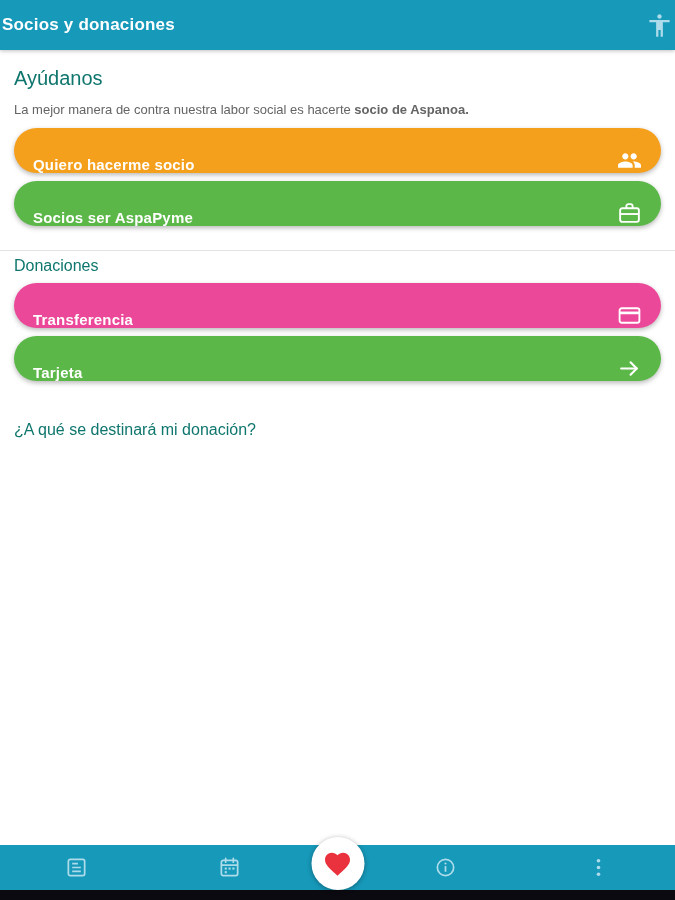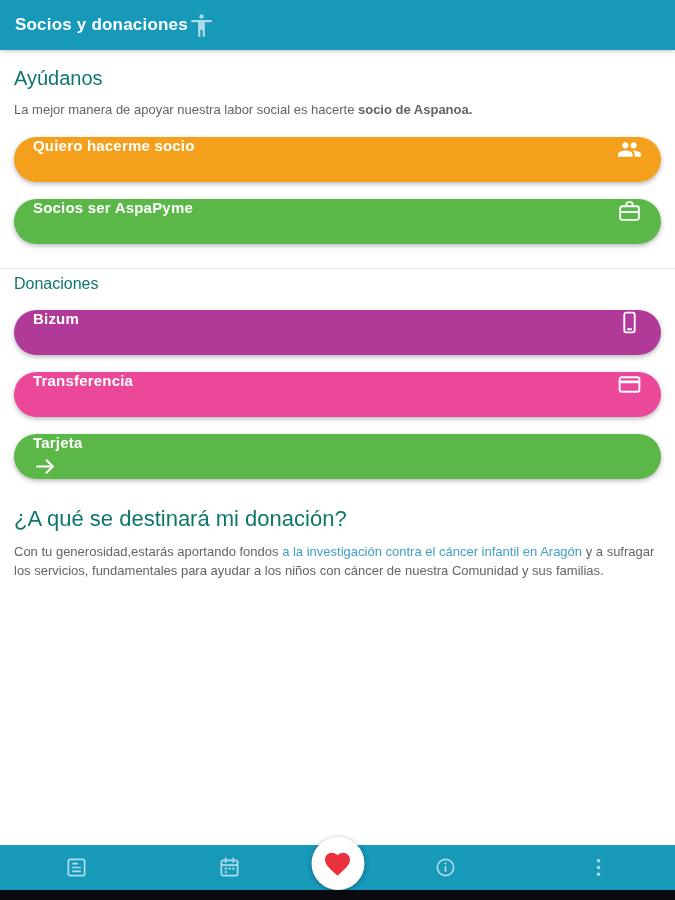--- a/index.html
+++ b/index.html
@@ -1,33 +1,33 @@
 <!DOCTYPE html>
 <html><head>
 <meta charset="utf-8">
 <style>
   *{margin:0;padding:0;box-sizing:border-box}
   html,body{width:675px;height:900px;overflow:hidden}
   body{font-family:"Liberation Sans",sans-serif;background:#fff}
   .page{position:relative;width:675px;height:900px;display:flex;flex-direction:column;overflow:hidden;background:#fff}
 
-  .appbar{flex:0 0 50px;display:flex;align-items:center;padding:0 15px;box-shadow:0 1px 4px rgba(0,0,0,.25);position:relative;z-index:2}
+  .appbar{flex:0 0 50px;display:flex;align-items:center;justify-content:space-between;padding:0 2px;box-shadow:0 1px 4px rgba(0,0,0,.25);position:relative;z-index:2}
   .appbar-title{color:#fff;font-size:17px;font-weight:bold;letter-spacing:.2px}
   .icon svg{display:block}
   .appbar-icon svg{width:27px;height:27px}
 
   .content{flex:1 1 auto;padding:0 14px;overflow:hidden}
   .heading{font-weight:400;color:#0f766e}
   .heading-lg{font-size:20px;margin-top:17px}
   .heading-md{font-size:16px;margin-top:6px}
-  .heading-sm{font-size:22px;margin-top:27px}
+  .heading-sm{font-size:16px;margin-top:40px}
   .para{font-size:13px;line-height:1.5;color:#646464;margin-top:10px}
   .para b{font-weight:bold}
 
-  .pill{display:flex;align-items:flex-start;justify-content:space-between;width:100%;height:45px;border:0;border-radius:23px;padding:0 19px;margin-top:17px;color:#fff;font-family:inherit;font-size:15px;font-weight:bold;letter-spacing:.2px;box-shadow:0 2px 5px rgba(0,0,0,.28);cursor:pointer;text-align:left}
+  .pill{display:flex;align-items:flex-end;justify-content:space-between;width:100%;height:45px;border:0;border-radius:23px;padding:0 19px;margin-top:8px;color:#fff;font-family:inherit;font-size:15px;font-weight:bold;letter-spacing:.2px;box-shadow:0 2px 5px rgba(0,0,0,.28);cursor:pointer;text-align:left}
   .pill .icon svg{width:25px;height:25px}
 
   .divider{border:0;border-top:1px solid #e2e2e2;margin:24px -14px 0}
 
   .bottomnav{flex:0 0 45px;display:flex;align-items:stretch;position:relative;z-index:1}
   .nav-group{flex:1;display:flex;justify-content:space-around;align-items:center}
   .nav-gap{flex:0 0 62px}
   .nav-item{cursor:pointer;display:flex}
   .nav-item svg{width:23px;height:23px}
 
@@ -47,21 +47,21 @@
     <span class="icon appbar-icon" style="color: rgb(174, 220, 234);">
       <svg viewBox="0 0 24 24">
           <path fill="currentColor" d="M12 2c1.1 0 2 .9 2 2s-.9 2-2 2-2-.9-2-2 .9-2 2-2zm9 7V7H3v2h6v13h2v-6h2v6h2V9h6z"></path>
         </svg>
     </span>
   </header>
 
   <main class="content">
     <h2 class="heading heading-lg">Ayúdanos</h2>
 
-    <p class="para"><span>La mejor manera de apoyar nuestra labor social es hacerte </span><b>socio de Aspanoa.</b></p>
+    <p class="para"><span>La mejor manera de contra nuestra labor social es hacerte </span><b>socio de Aspanoa.</b></p>
 
 
     <button class="pill" style="background-color: rgb(245, 160, 29);">
       <span>Quiero hacerme socio</span>
       <span class="icon">
         <svg viewBox="0 0 24 24">
             <path fill="currentColor" d="M16 11c1.66 0 2.99-1.34 2.99-3S17.66 5 16 5c-1.66 0-3 1.34-3 3s1.34 3 3 3zm-8 0c1.66 0 2.99-1.34 2.99-3S9.66 5 8 5C6.34 5 5 6.34 5 8s1.34 3 3 3zm0 2c-2.33 0-7 1.17-7 3.5V19h14v-2.5c0-2.33-4.67-3.5-7-3.5zm8 0c-.29 0-.62.02-.97.05 1.16.84 1.97 1.97 1.97 3.45V19h6v-2.5c0-2.33-4.67-3.5-7-3.5z"></path>
           </svg>
       </span>
     </button>
@@ -76,59 +76,47 @@
               <path d="M3 12.5h18"></path>
             </g>
           </svg>
       </span>
     </button>
 
     <hr class="divider">
 
     <h2 class="heading heading-md">Donaciones</h2>
 
-    <button class="pill" style="background-color: rgb(177, 58, 153);">
-      <span>Bizum</span>
-      <span class="icon">
-        <svg viewBox="0 0 24 24">
-            <g fill="none" stroke="currentColor" stroke-width="1.8">
-              <rect x="7" y="2.5" width="10" height="19" rx="2"></rect>
-              <path d="M10.5 18.5h3" stroke-linecap="round"></path>
-            </g>
-          </svg>
-      </span>
-    </button>
 
     <button class="pill" style="background-color: #ec4899;">
       <span>Transferencia</span>
       <span class="icon">
         <svg viewBox="0 0 24 24">
             <g fill="none" stroke="currentColor">
               <rect x="2.5" y="5" width="19" height="14" rx="2" stroke-width="1.8"></rect>
               <path d="M2.5 9.5h19" stroke-width="2.6"></path>
             </g>
           </svg>
       </span>
     </button>
 
-    <button class="pill" style="background-color: rgb(91, 184, 72); flex-direction: column;">
+    <button class="pill" style="background-color: rgb(91, 184, 72);">
       <span>Tarjeta</span>
       <span class="icon">
         <svg viewBox="0 0 24 24">
             <g fill="none" stroke="currentColor" stroke-width="2" stroke-linecap="round" stroke-linejoin="round">
               <path d="M4 12h15"></path>
               <path d="M13 6l6 6-6 6"></path>
             </g>
           </svg>
       </span>
     </button>
 
     <h2 class="heading heading-sm">¿A qué se destinará mi donación?</h2>
 
-    <p class="para"><span>Con tu generosidad,estarás aportando fondos </span><span class="link" style="color: rgb(65, 160, 201);">a la investigación contra el cáncer infantil en Aragón</span><span> y a sufragar los servicios, fundamentales para ayudar a los niños con cáncer de nuestra Comunidad y sus familias.</span></p>
   </main>
 
   <nav class="bottomnav" style="background-color: rgb(23, 153, 186); color: rgb(174, 220, 234);">
     <div class="nav-group">
       <span class="nav-item icon">
         <svg viewBox="0 0 24 24">
             <g fill="none" stroke="currentColor" stroke-width="1.8">
               <rect x="3.5" y="3.5" width="17" height="17" rx="2"></rect>
               <path d="M7.5 8h6M7.5 12h9M7.5 16h9"></path>
             </g>

